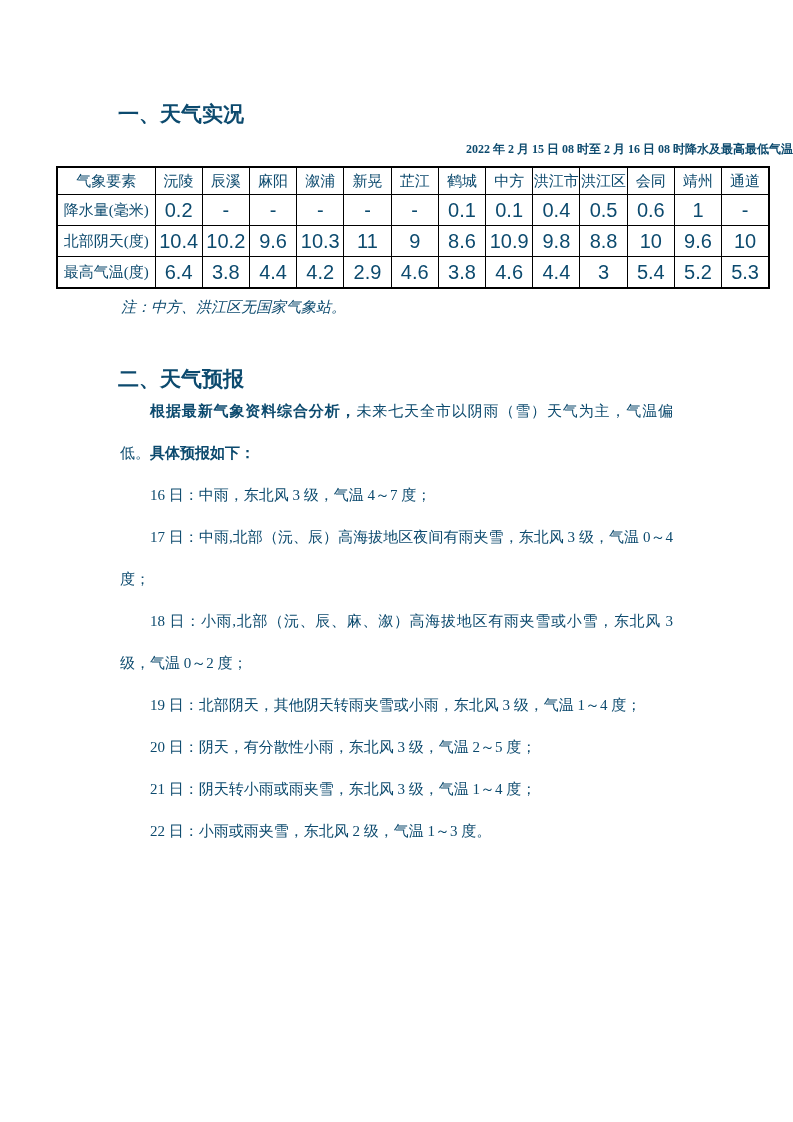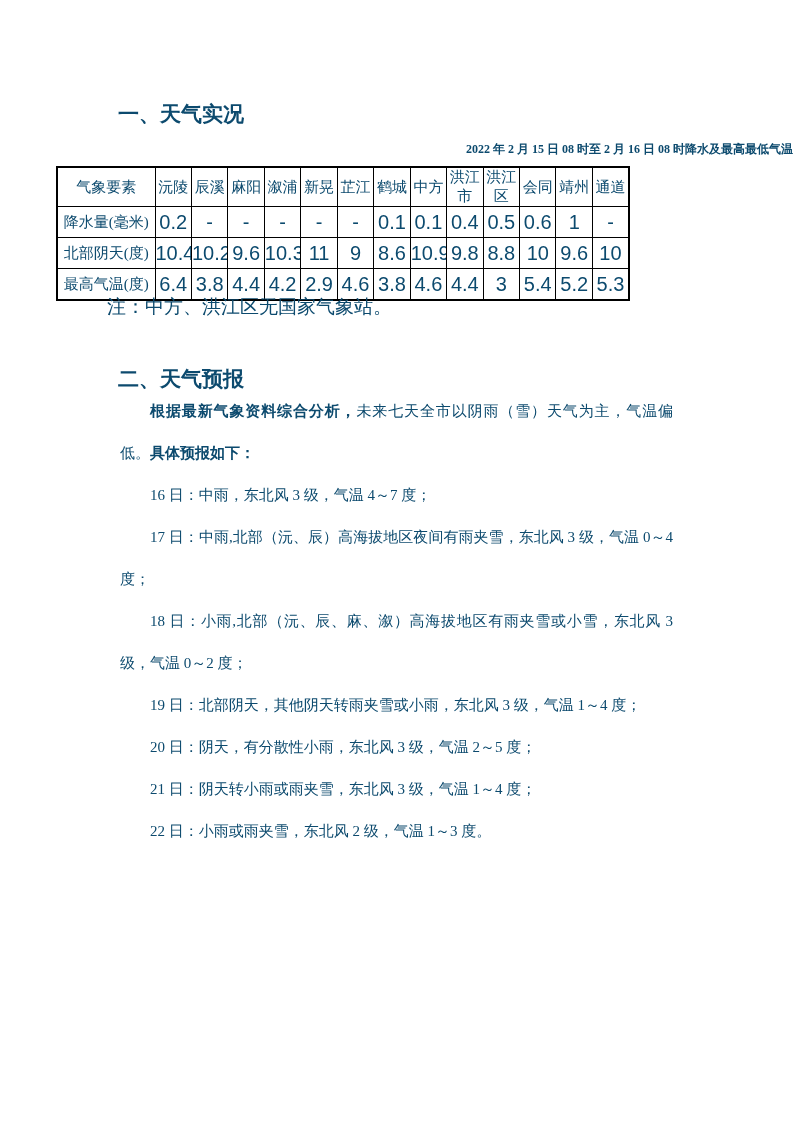--- a/index.html
+++ b/index.html
@@ -33,21 +33,21 @@
     width: 100%;
     text-align: right;
     font-size: 12px;
     font-weight: bold;
     white-space: nowrap;
   }
   table.weather {
     position: absolute;
     left: 56px;
     top: 166px;
-    width: 574px;
+    width: 714px;
     border-collapse: collapse;
     table-layout: fixed;
     border: 2px solid #000000;
   }
   table.weather th, table.weather td {
     border: 1px solid #000000;
     text-align: center;
     vertical-align: middle;
     padding: 0;
     overflow: hidden;
@@ -64,25 +64,26 @@
   table.weather td.label {
     font-size: 15px;
     font-family: "Liberation Serif", "DejaVu Serif", serif;
   }
   table.weather td.num {
     font-family: "Liberation Sans", "DejaVu Sans", sans-serif;
     font-size: 20px;
   }
   .note {
     position: absolute;
-    left: 107px;
+    left: 121px;
     top: 297px;
-    font-size: 19px;
+    font-size: 15px;
     line-height: 20px;
     white-space: nowrap;
+    font-style: italic;
   }
   .body-text {
     position: absolute;
     left: 120px;
     top: 390px;
     width: 553px;
     font-size: 15px;
     line-height: 42px;
     text-align: justify;
   }

